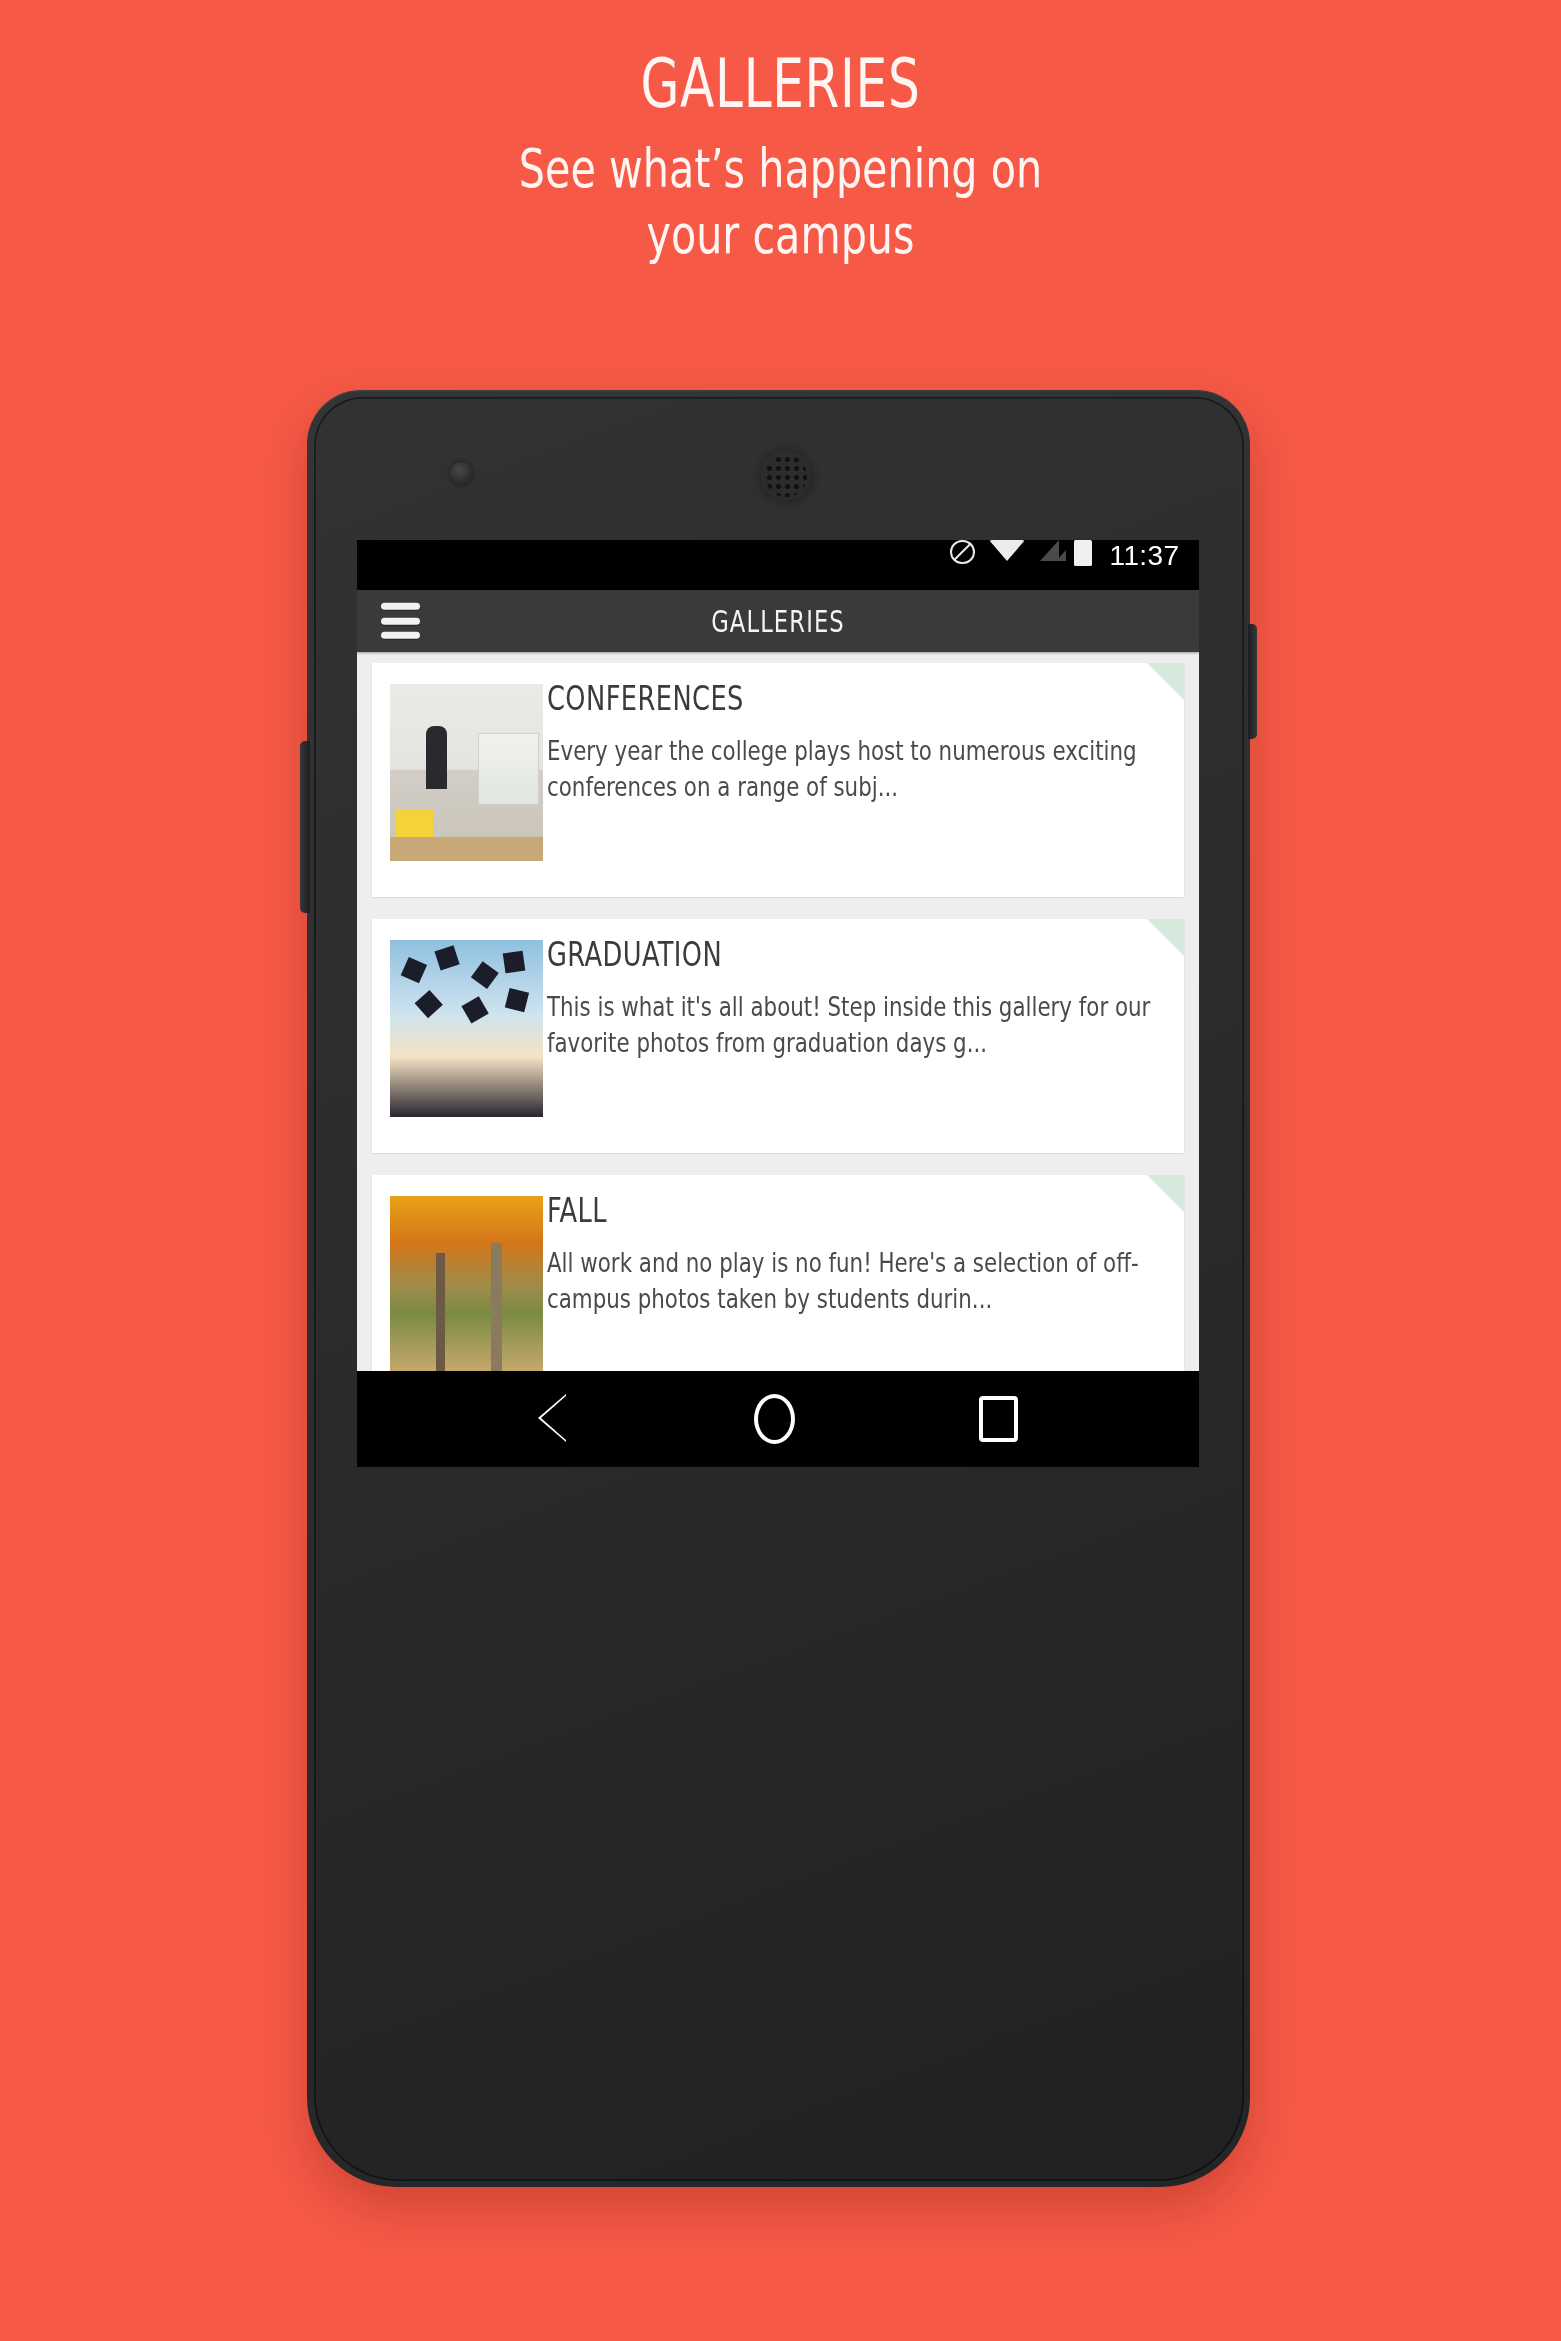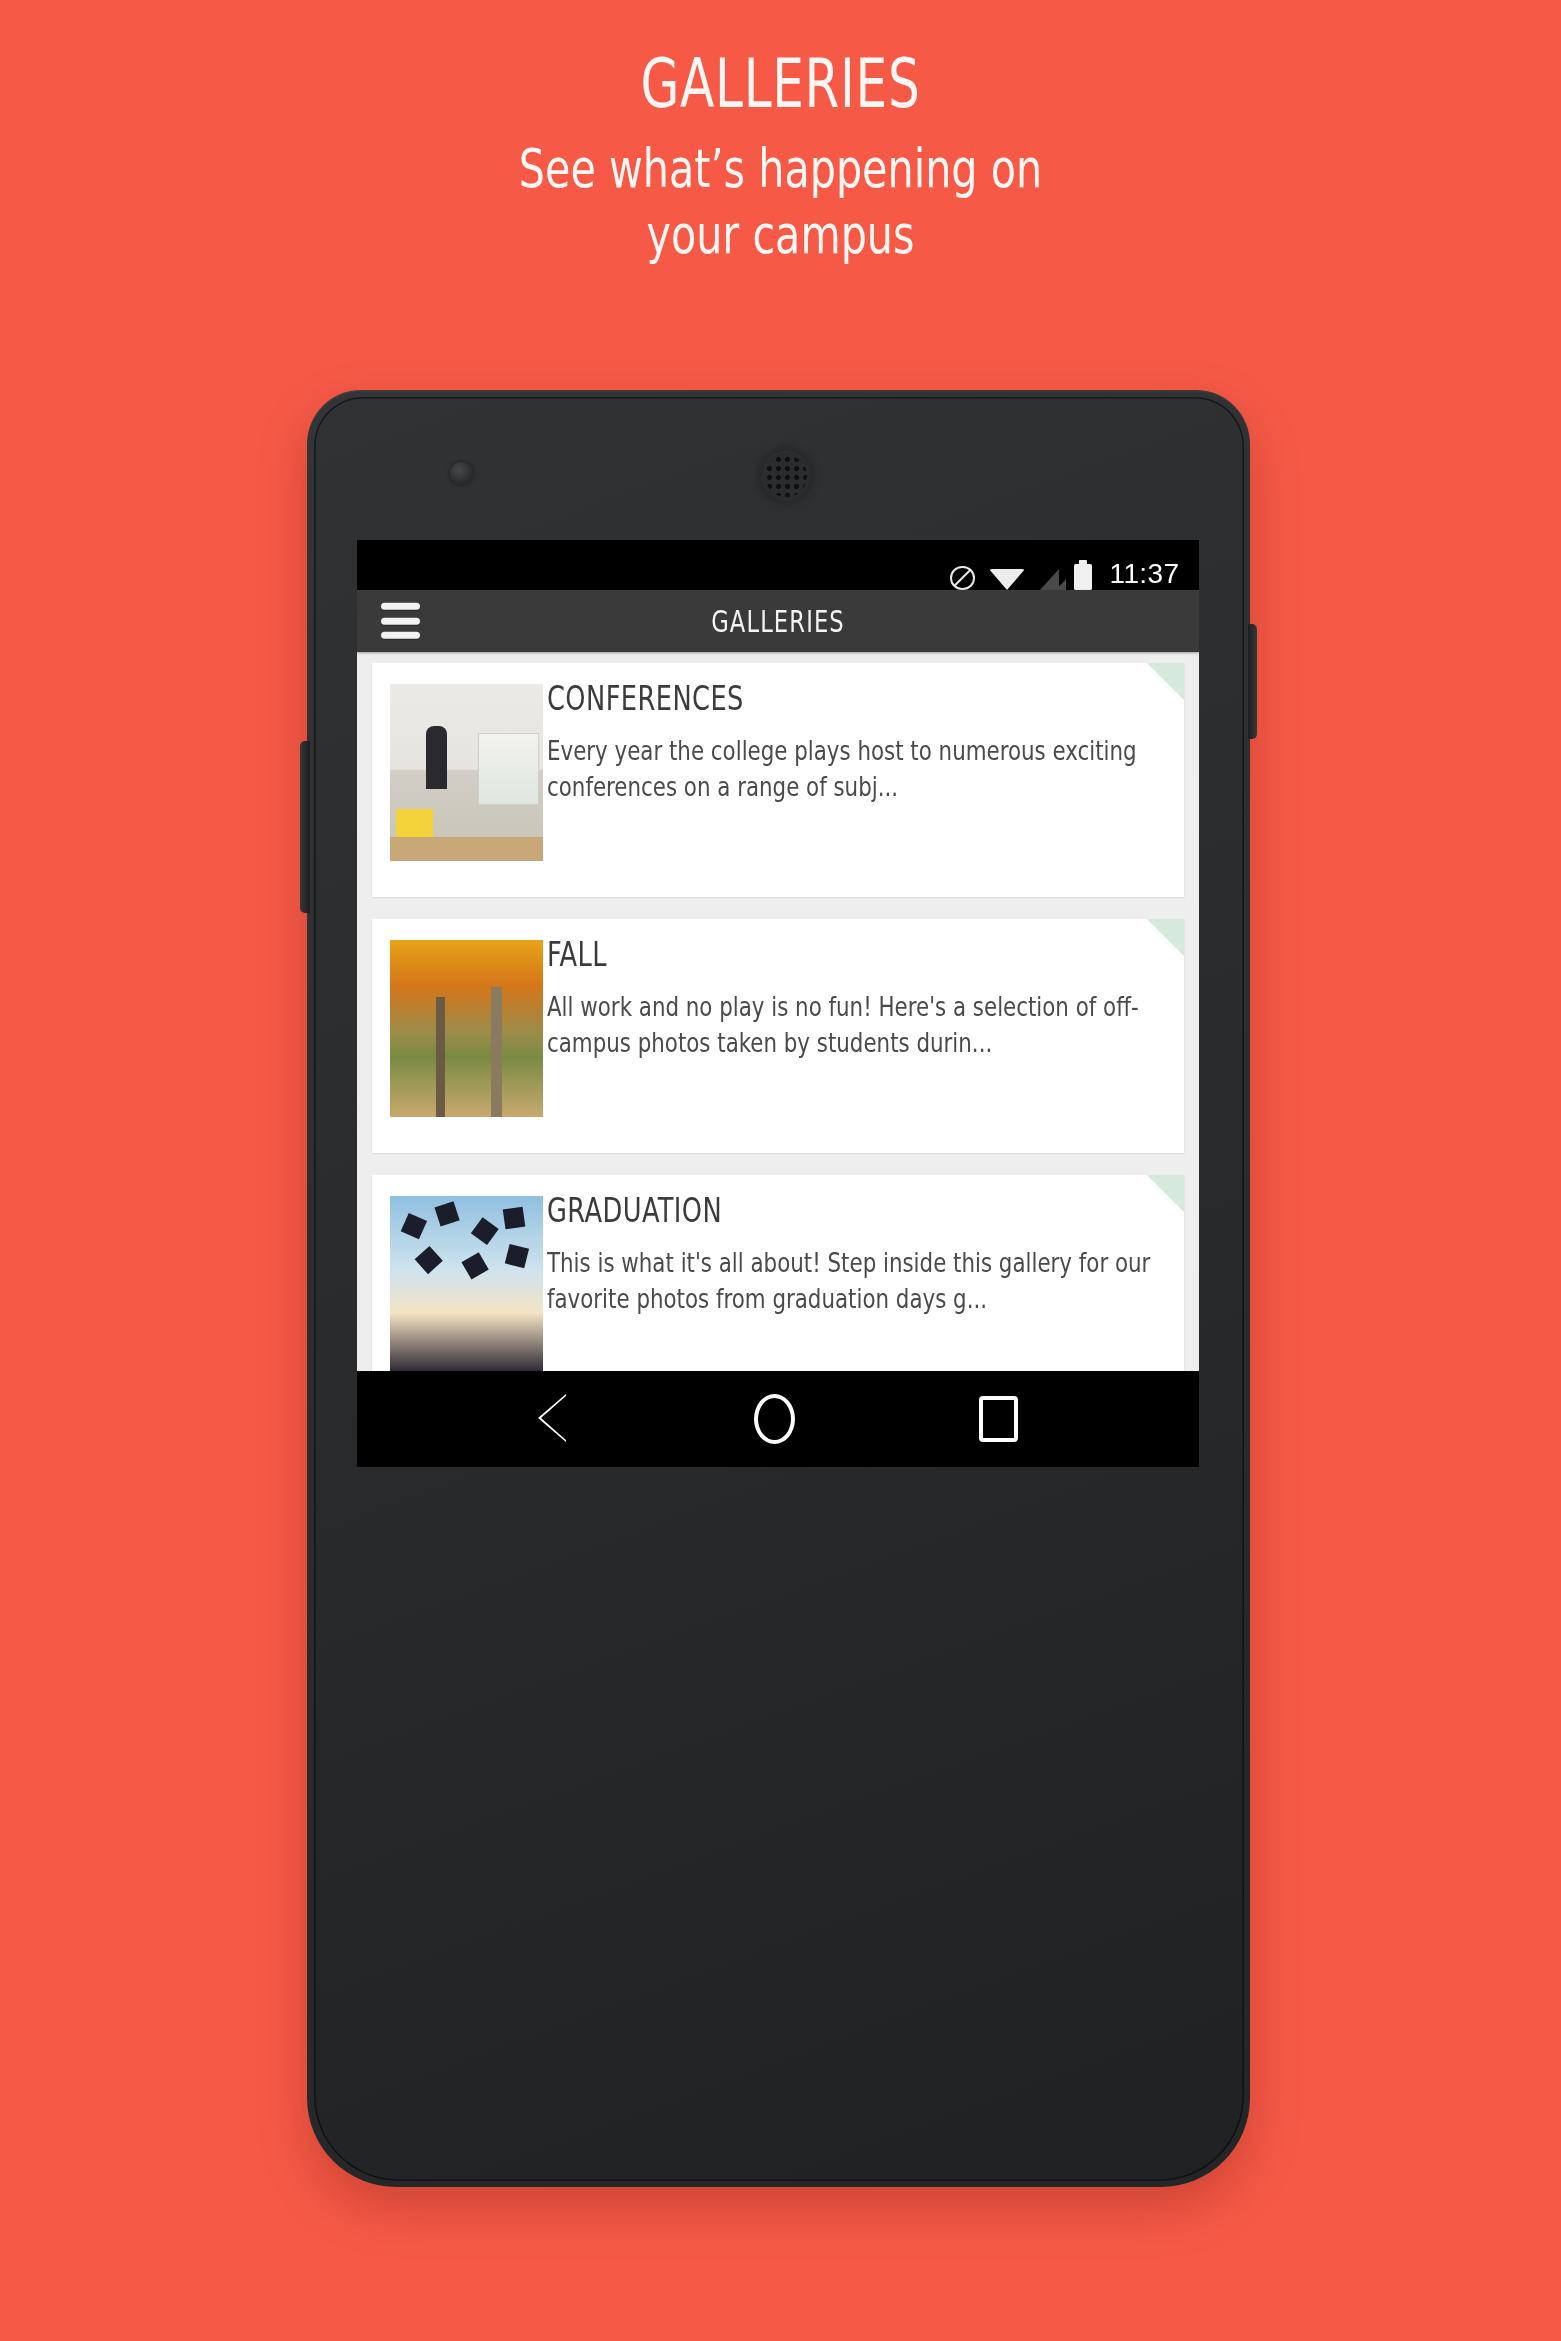--- a/index.html
+++ b/index.html
@@ -75,21 +75,21 @@
   }
 
   
   .screen{
     position:absolute; left:50px; top:150px;
     width:842px; height:927px;
     background:#000; overflow:hidden;
   }
   
   .statusbar{
-    height:50px; background:#000; display:flex; align-items:flex-end;
+    height:50px; background:#000; display:flex; align-items:flex-start;
     justify-content:flex-end; padding-right:19.5px; gap:14.6px; color:#fff;
   }
   .sb-icon{ display:flex; align-items:center; }
   .icon-dnd{
     width:24.4px;height:24.4px;border:2.4px solid #e9e9e9;border-radius:50%;
     position:relative;
   }
   .icon-dnd::after{
     content:"";position:absolute;left:50%;top:-1.6px;width:2.4px;height:23px;
     background:#e9e9e9;transform:translateX(-50%) rotate(45deg);
@@ -280,46 +280,46 @@
             <span class="acc2"></span>
           </div>
         <div class="card-body">
           <div class="card-title">CONFERENCES</div>
           <div class="card-desc">Every year the college plays host to numerous exciting conferences on a range of subj...</div>
         </div>
       </div>
 
       <div class="card">
         <div class="corner"></div>
-        <div class="card-thumb th-fall"></div>
-        <div class="card-body">
-          <div class="card-title">FALL</div>
-          <div class="card-desc">All work and no play is no fun! Here's a selection of off-campus photos taken by students durin...</div>
-        </div>
-      </div>
-
-      <div class="card">
-        <div class="corner"></div>
         <div class="card-thumb th-grad">
           <span class="cap" style="left:14.6px;top:19.5px"></span>
           <span class="cap" style="left:47px;top:8.1px;transform:rotate(-18deg)"></span>
           <span class="cap" style="left:85px;top:24.4px;transform:rotate(36deg)"></span>
           <span class="cap" style="left:114px;top:11.4px;transform:rotate(-8deg)"></span>
           <span class="cap" style="left:29px;top:54px;transform:rotate(48deg)"></span>
           <span class="cap" style="left:75px;top:60px;transform:rotate(-30deg)"></span>
           <span class="cap" style="left:117px;top:50px;transform:rotate(14deg)"></span>
         </div>
         <div class="card-body">
           <div class="card-title">GRADUATION</div>
           <div class="card-desc">This is what it's all about!  Step inside this gallery for our favorite photos from graduation days g...</div>
         </div>
       </div>
 
       <div class="card">
         <div class="corner"></div>
+        <div class="card-thumb th-fall"></div>
+        <div class="card-body">
+          <div class="card-title">FALL</div>
+          <div class="card-desc">All work and no play is no fun! Here's a selection of off-campus photos taken by students durin...</div>
+        </div>
+      </div>
+
+      <div class="card">
+        <div class="corner"></div>
         <div class="card-thumb th-people"></div>
         <div class="card-body">
           <div class="card-title">PEOPLE</div>
 
         </div>
       </div>
 
     </div>
 
     <div class="navbar">

